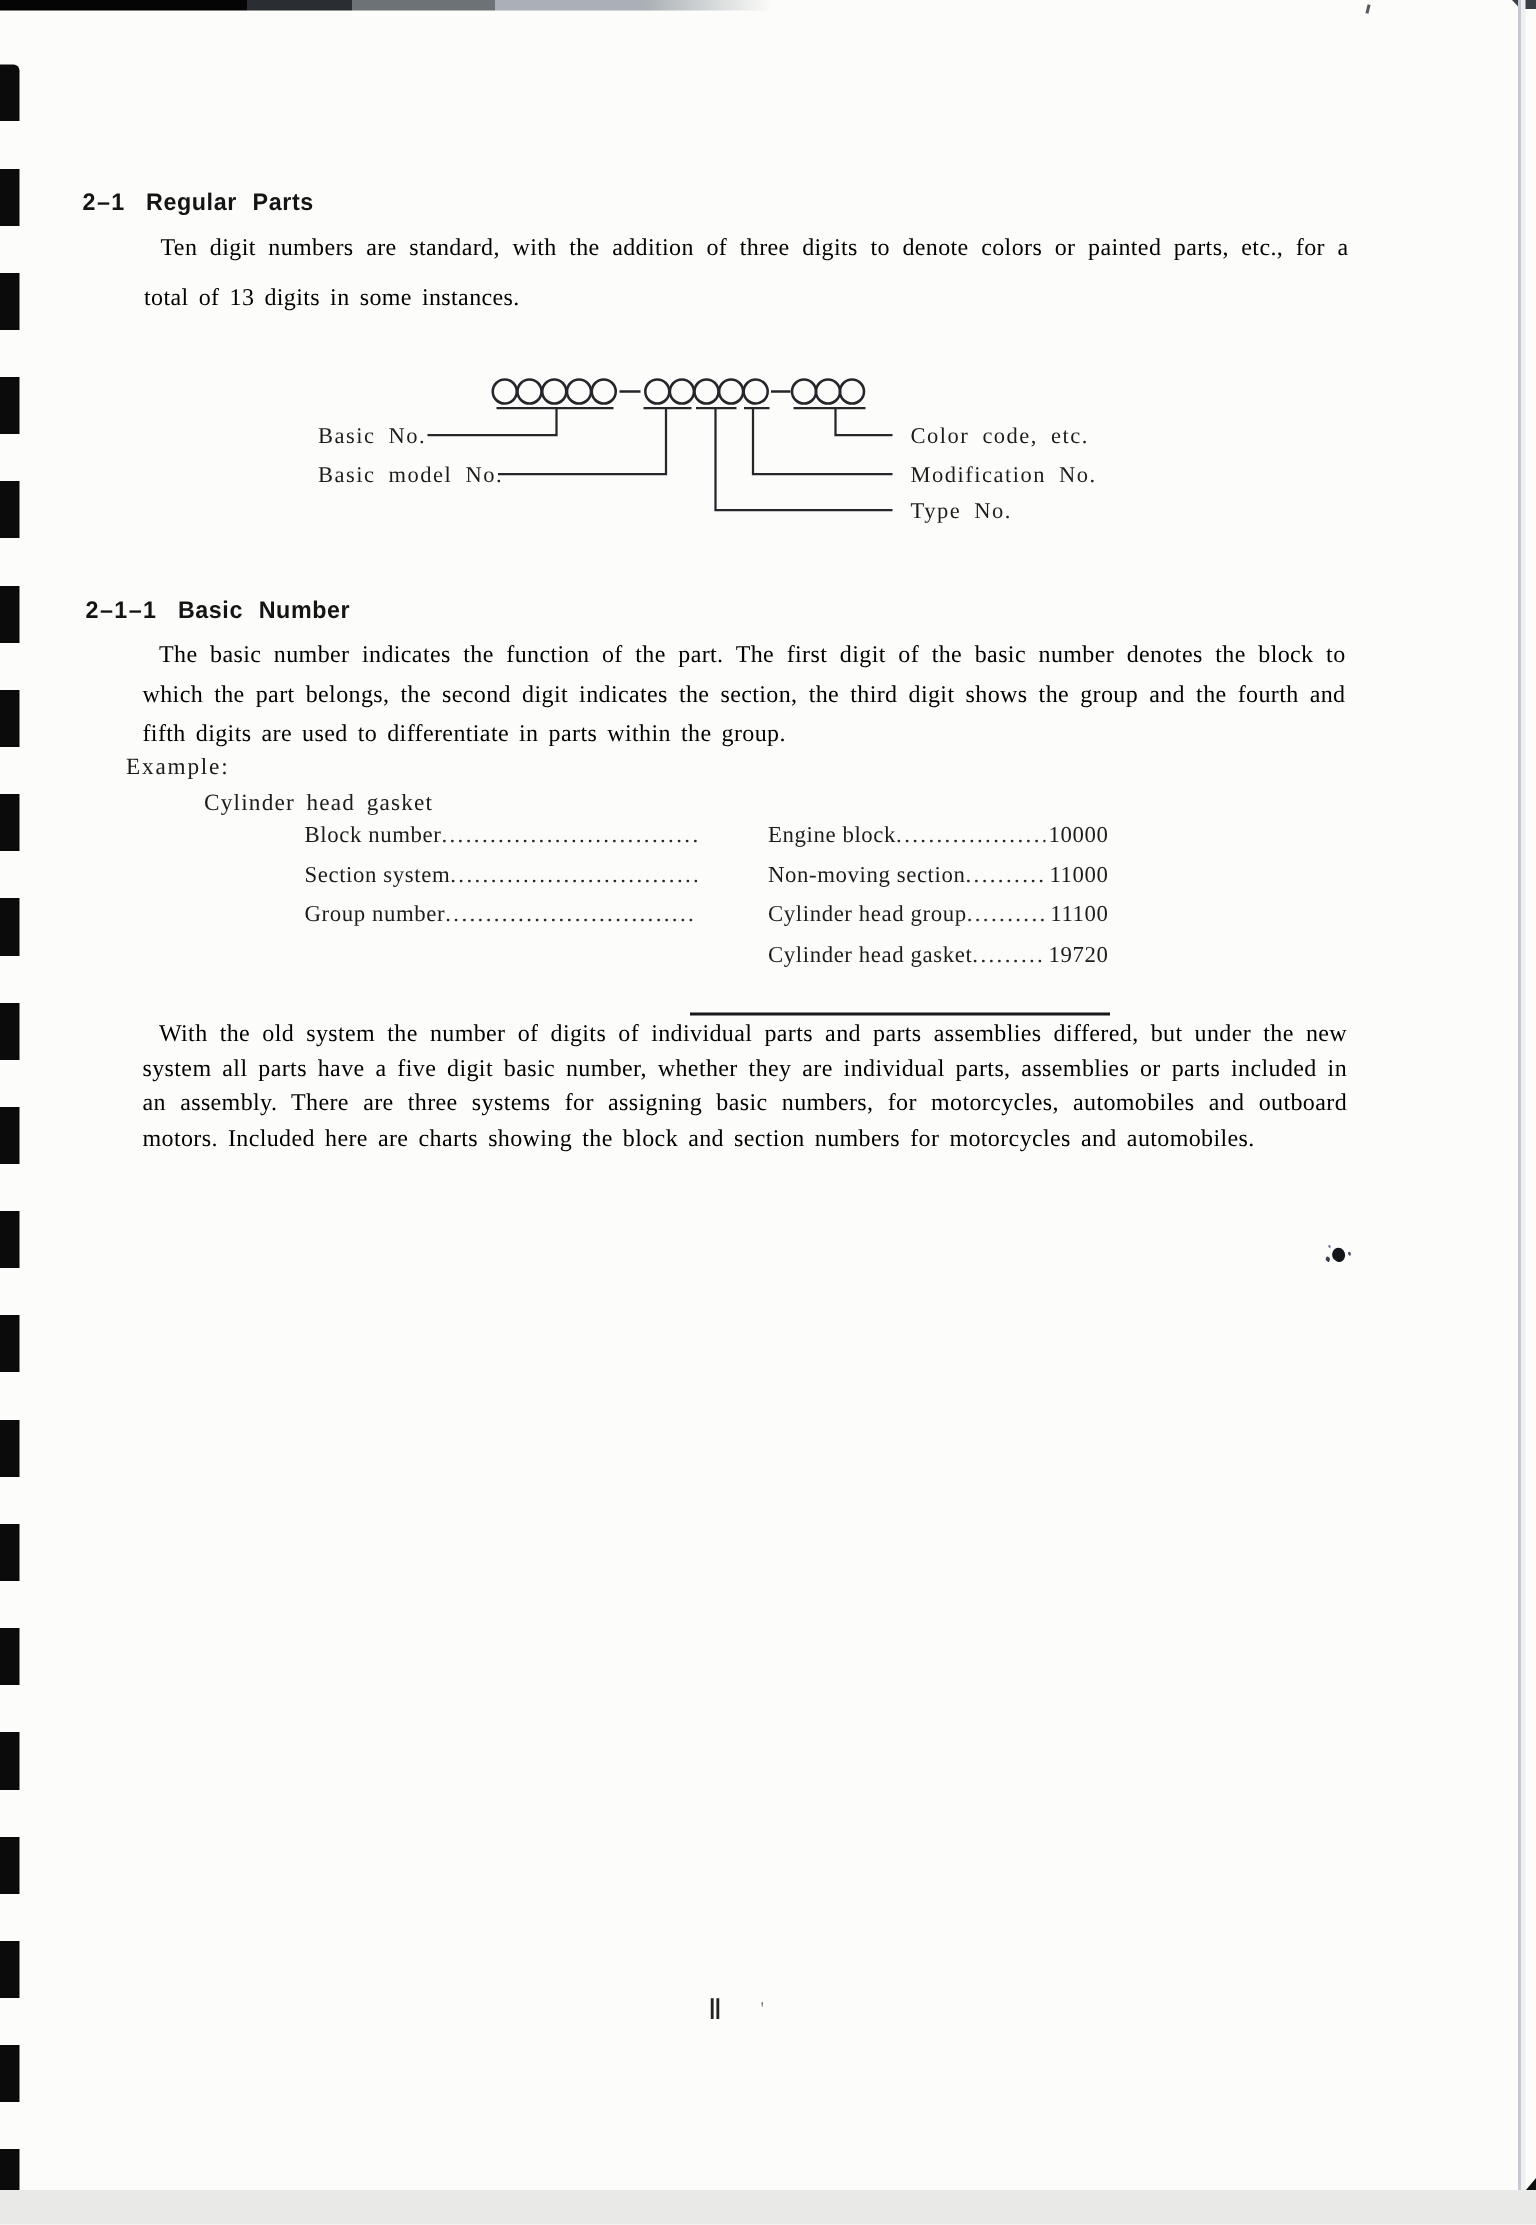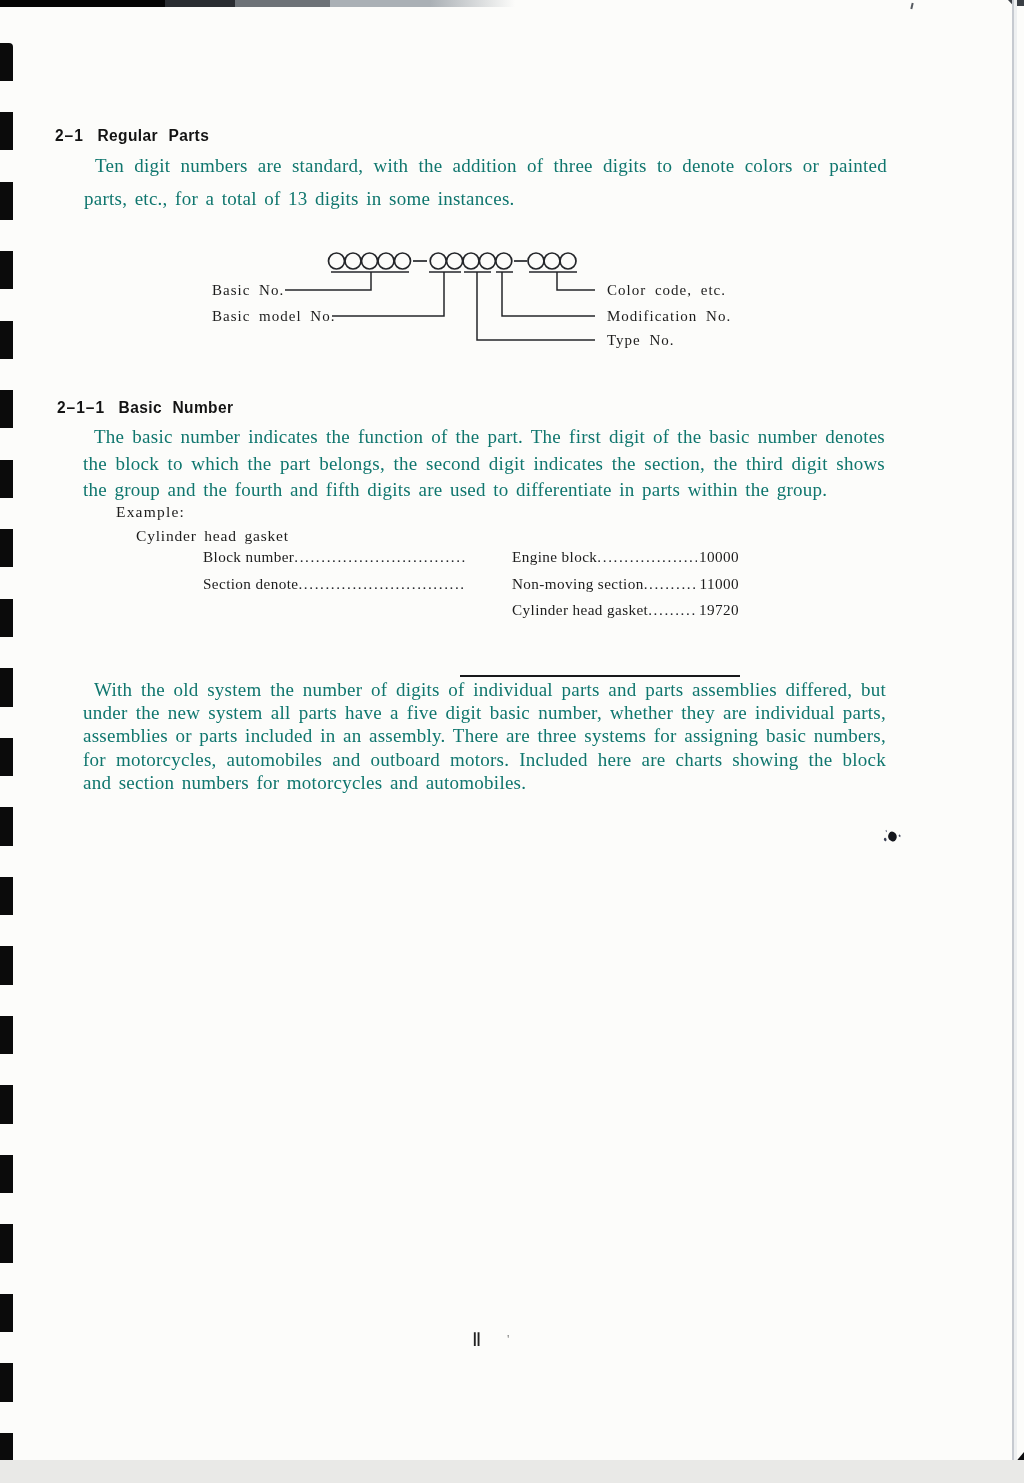--- a/index.html
+++ b/index.html
@@ -46,25 +46,26 @@
   
   .abs{position:absolute;}
   .h-sec{
     font-family:"Liberation Sans", sans-serif; font-weight:bold;
     font-size:16px; letter-spacing:.4px; color:#141414;
     display:flex; transform:scaleX(.97); transform-origin:left;
   }
   .h-sec .num{margin-right:14px; letter-spacing:1px;}
   .h-sec .ttl{word-spacing:6px;}
   .body-par{
-    font-size:19px; text-align:justify; word-spacing:2.5px; letter-spacing:.25px;
-    color:#0f766e;
+    font-size:16px; text-align:justify; word-spacing:2.5px; letter-spacing:.25px;
+    color:#000000;
+    margin-left:12px;
   }
   .indent{text-indent:11px;}
-  .example-label{font-size:15.5px; letter-spacing:1.2px;margin-left:32px;}
+  .example-label{font-size:15.5px; letter-spacing:1.2px;}
   .example-title{font-size:15.5px; letter-spacing:.8px; word-spacing:3px;}
   
   .ex-table{left:203px; top:548px; width:536px; font-size:15.2px; letter-spacing:.4px;}
   .ex-row{display:flex; align-items:baseline; height:26.5px; white-space:nowrap;}
   .cell-left{display:flex; align-items:flex-end; width:262px; flex-shrink:0; overflow:hidden;}
   .cell-right{display:flex; align-items:baseline; flex:1; overflow:hidden;}
   .dots{flex:1; overflow:hidden; white-space:nowrap;}
   .dots::after{
     content:"....................................................................................................";
     letter-spacing:1.6px; color:#23252a;
@@ -166,27 +167,38 @@
           <span class="dots"></span>
         </span>
       <span class="cell-right">
           <span class="mid-label">Engine block</span>
           <span class="dots"></span>
           <span class="num-val">10000</span>
         </span>
     </div>
     <div class="ex-row">
       <span class="cell-left">
-          <span>Section denote</span>
+          <span>Section system</span>
           <span class="dots"></span>
         </span>
       <span class="cell-right">
           <span class="mid-label">Non-moving section</span>
           <span class="dots"></span>
           <span class="num-val">11000</span>
+        </span>
+    </div>
+    <div class="ex-row">
+      <span class="cell-left">
+          <span>Group number</span>
+          <span class="dots"></span>
+        </span>
+      <span class="cell-right">
+          <span class="mid-label">Cylinder head group</span>
+          <span class="dots"></span>
+          <span class="num-val">11100</span>
         </span>
     </div>
     <div class="ex-row">
       <span class="cell-left">
           <span></span>
         </span>
       <span class="cell-right">
           <span class="mid-label">Cylinder head gasket</span>
           <span class="dots"></span>
           <span class="num-val">19720</span>

